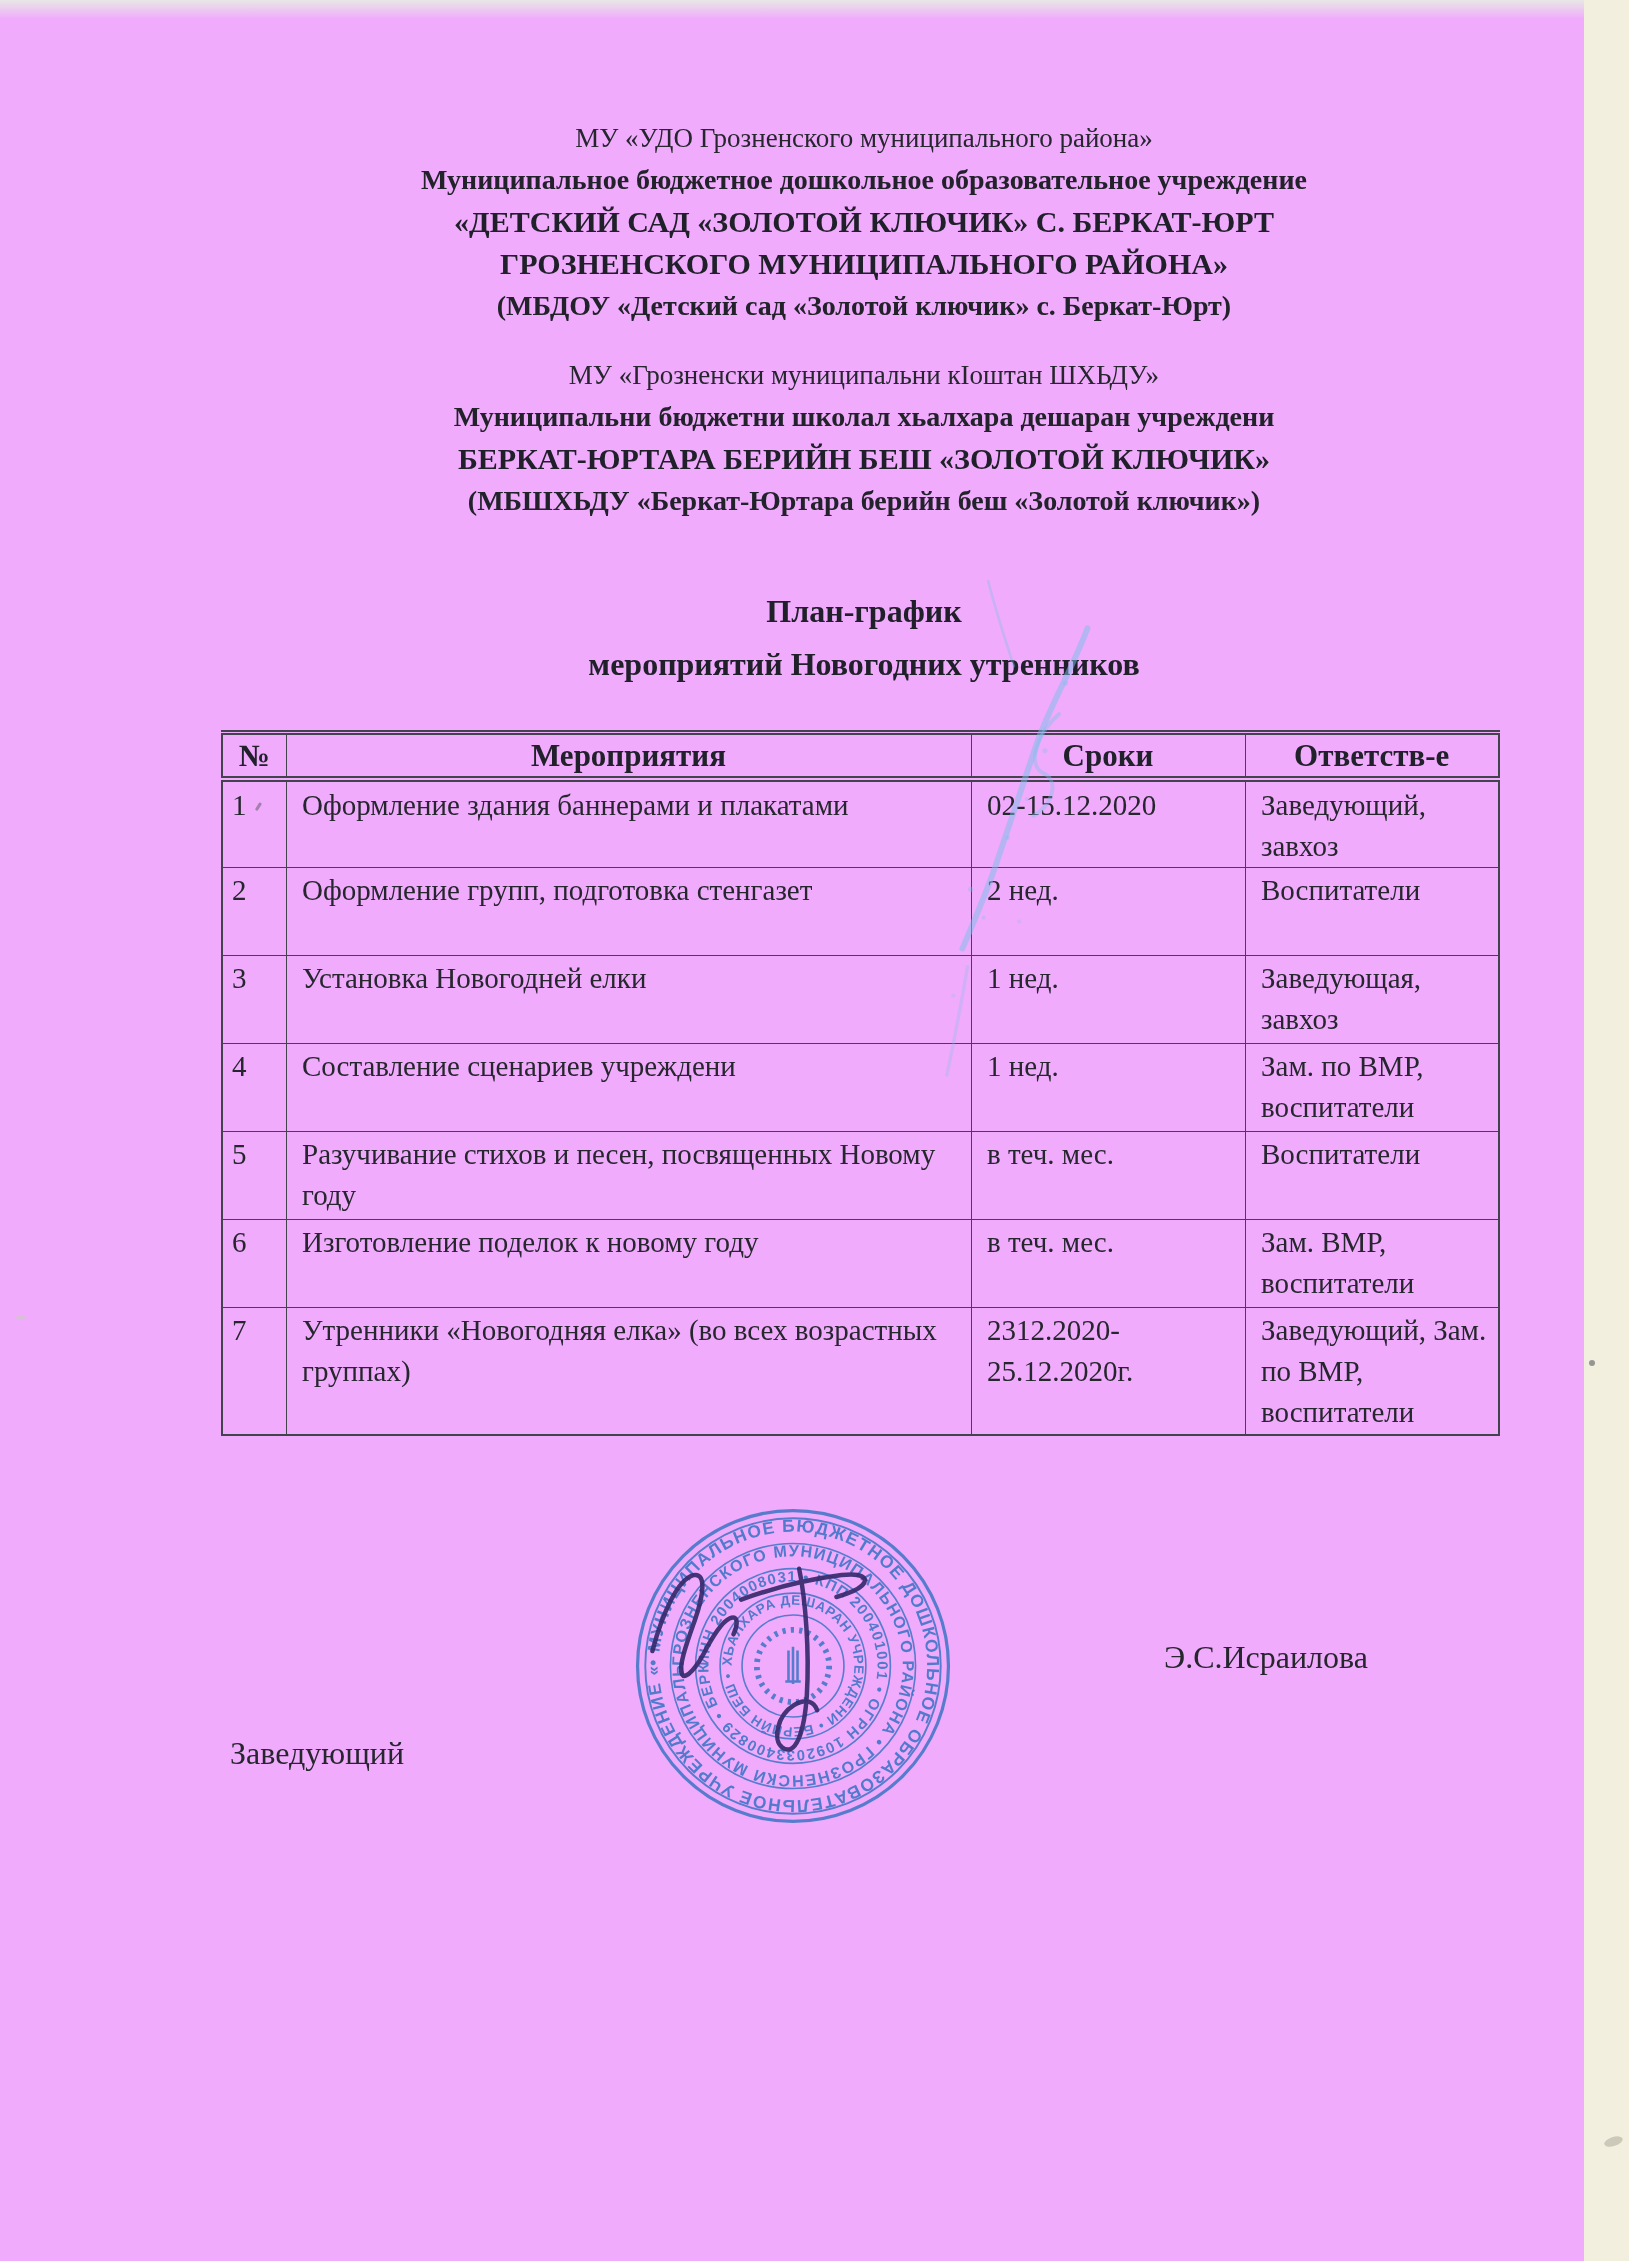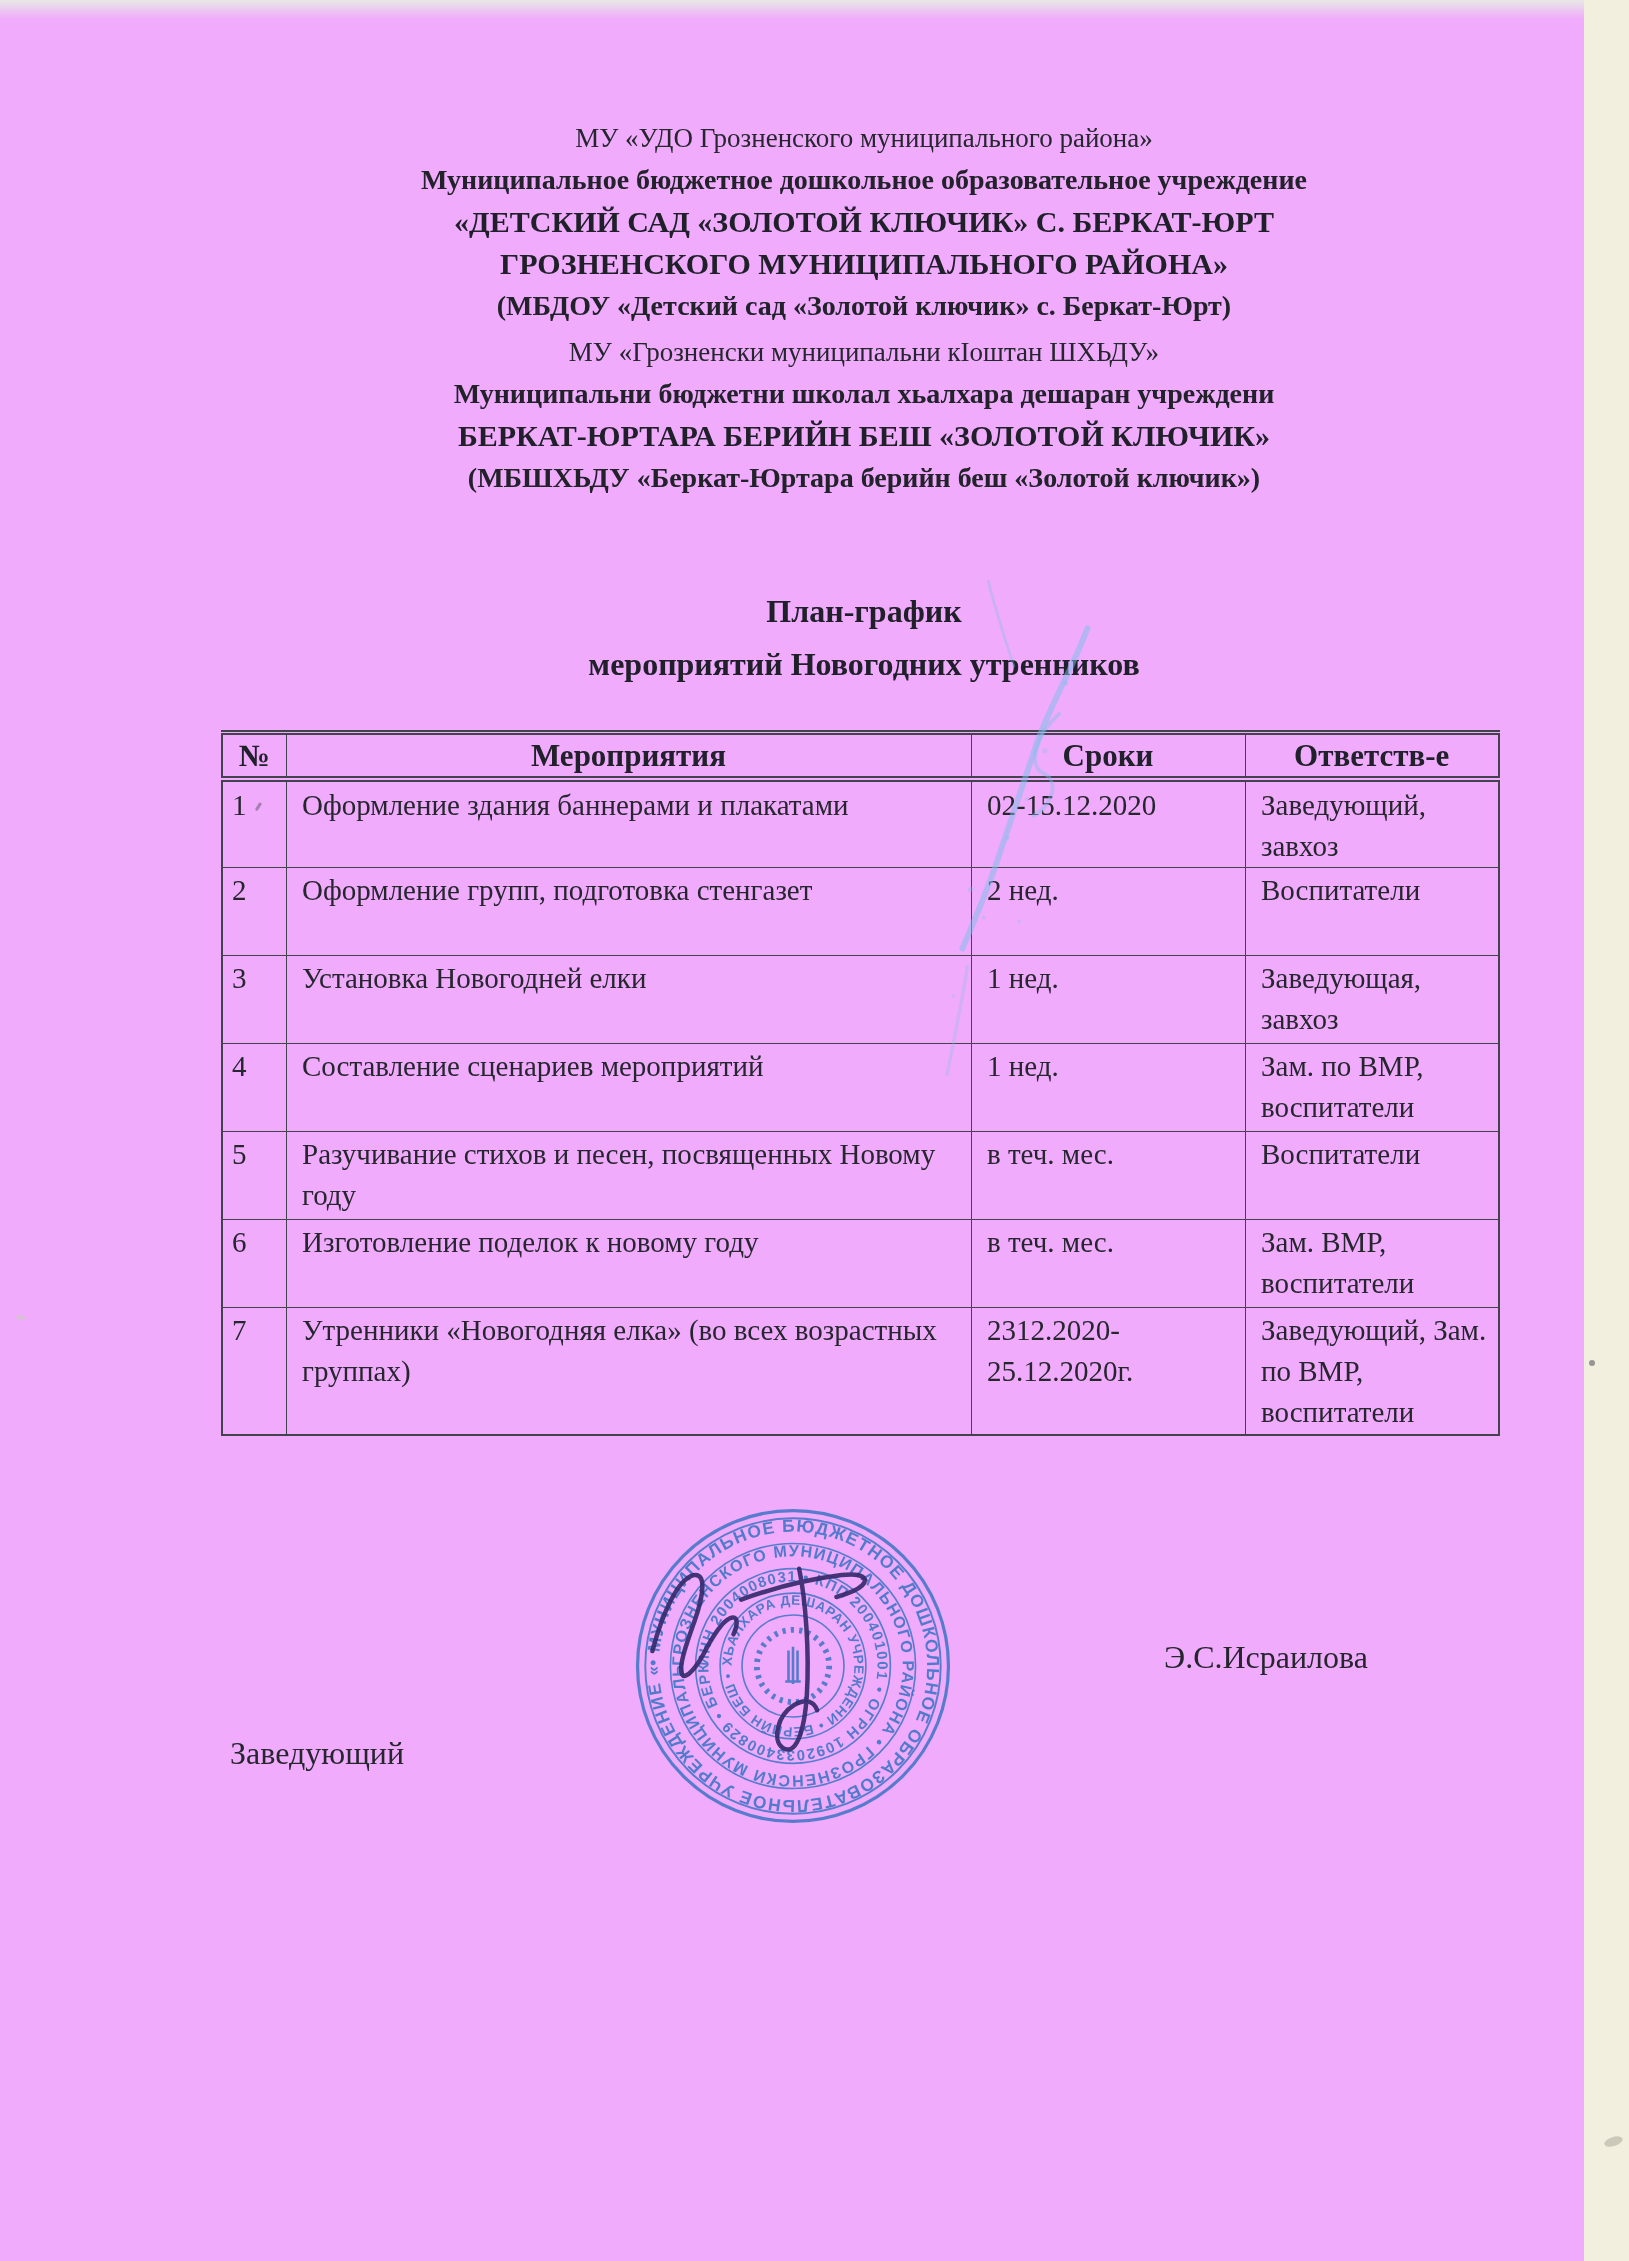--- a/index.html
+++ b/index.html
@@ -75,21 +75,21 @@
   <div class="top-shade"></div>
 
   <div class="org-block" style="top:117px;">
     <div class="org-line t-reg">МУ «УДО Грозненского муниципального района»</div>
     <div class="org-line t-bold">Муниципальное бюджетное дошкольное образовательное учреждение</div>
     <div class="org-line t-caps">«ДЕТСКИЙ САД «ЗОЛОТОЙ КЛЮЧИК» С. БЕРКАТ-ЮРТ</div>
     <div class="org-line t-caps">ГРОЗНЕНСКОГО МУНИЦИПАЛЬНОГО РАЙОНА»</div>
     <div class="org-line t-bold">(МБДОУ «Детский сад «Золотой ключик» с. Беркат-Юрт)</div>
   </div>
 
-  <div class="org-block" style="top:331px;">
+  <div class="org-block" style="top:354px;">
     <div class="org-line t-reg">МУ «Грозненски муниципальни кIоштан ШХЬДУ»</div>
     <div class="org-line t-bold">Муниципальни бюджетни школал хьалхара дешаран учреждени</div>
     <div class="org-line t-caps">БЕРКАТ-ЮРТАРА БЕРИЙН БЕШ «ЗОЛОТОЙ КЛЮЧИК»</div>
     <div class="org-line t-bold">(МБШХЬДУ «Беркат-Юртара берийн беш «Золотой ключик»)</div>
   </div>
 
   <div class="title-block">
     <div class="title-line">План-график</div>
     <div class="title-line">мероприятий Новогодних утренников</div>
   </div>
@@ -122,21 +122,21 @@
         <td class="cell-resp">Воспитатели</td>
       </tr>
       <tr class="r2">
         <td class="cell-num">3</td>
         <td class="cell-act">Установка Новогодней елки</td>
         <td class="cell-per">1 нед.</td>
         <td class="cell-resp">Заведующая, завхоз</td>
       </tr>
       <tr class="r2">
         <td class="cell-num">4</td>
-        <td class="cell-act">Составление сценариев мероприятий</td>
+        <td class="cell-act">Составление сценариев учреждени</td>
         <td class="cell-per">1 нед.</td>
         <td class="cell-resp">Зам. по ВМР, воспитатели</td>
       </tr>
       <tr class="r2">
         <td class="cell-num">5</td>
         <td class="cell-act">Разучивание стихов и песен, посвященных Новому году</td>
         <td class="cell-per">в теч. мес.</td>
         <td class="cell-resp">Воспитатели</td>
       </tr>
       <tr class="r2">

